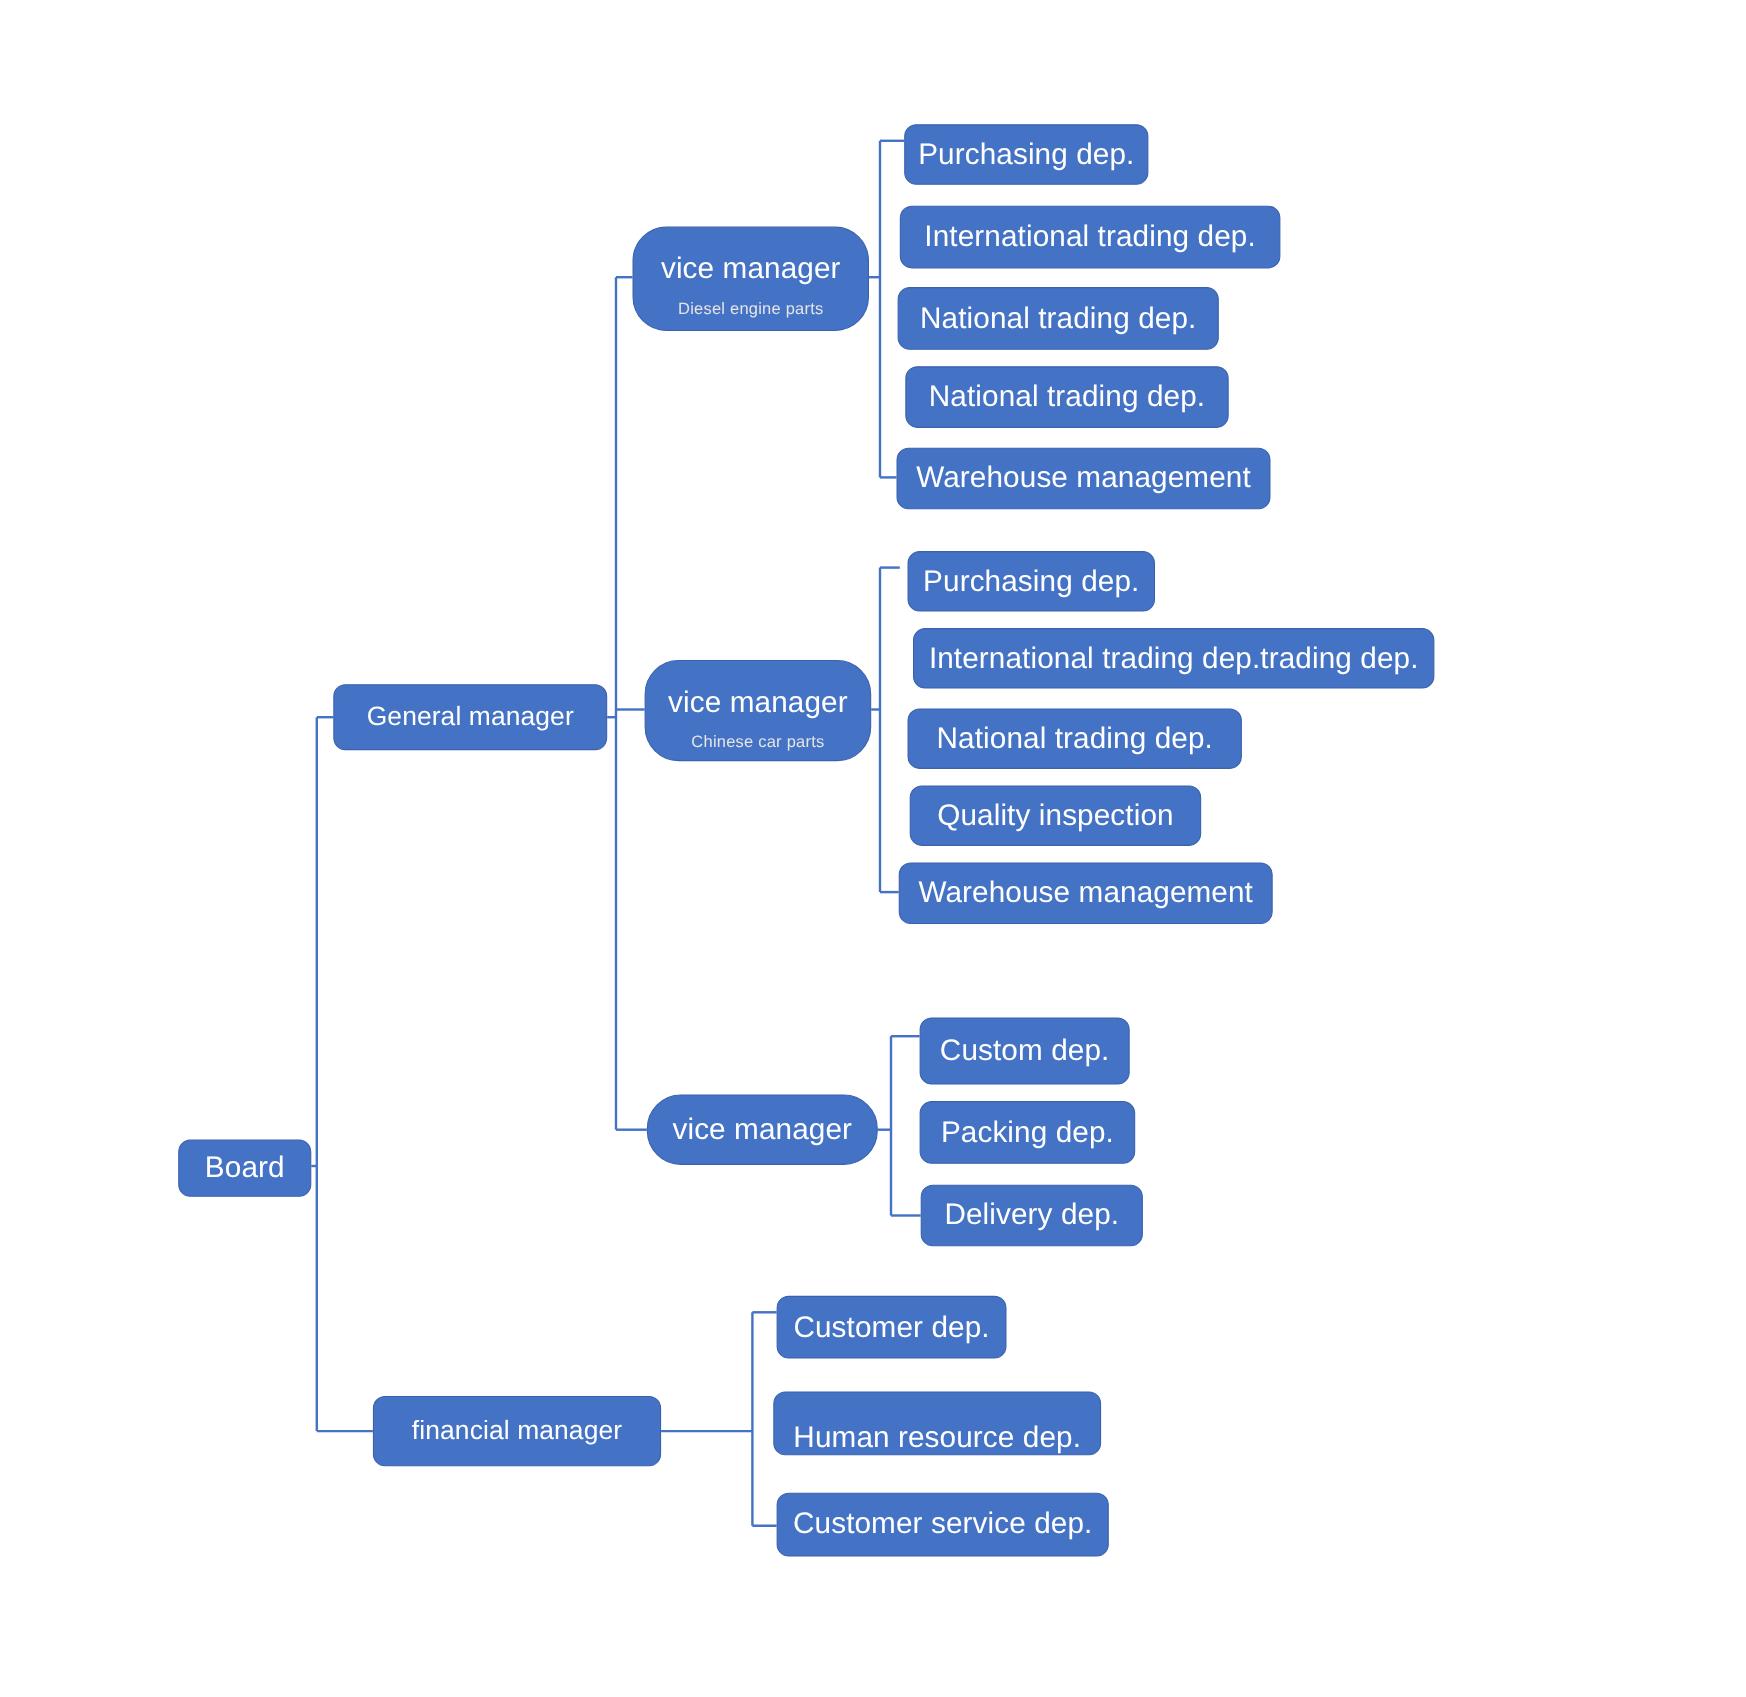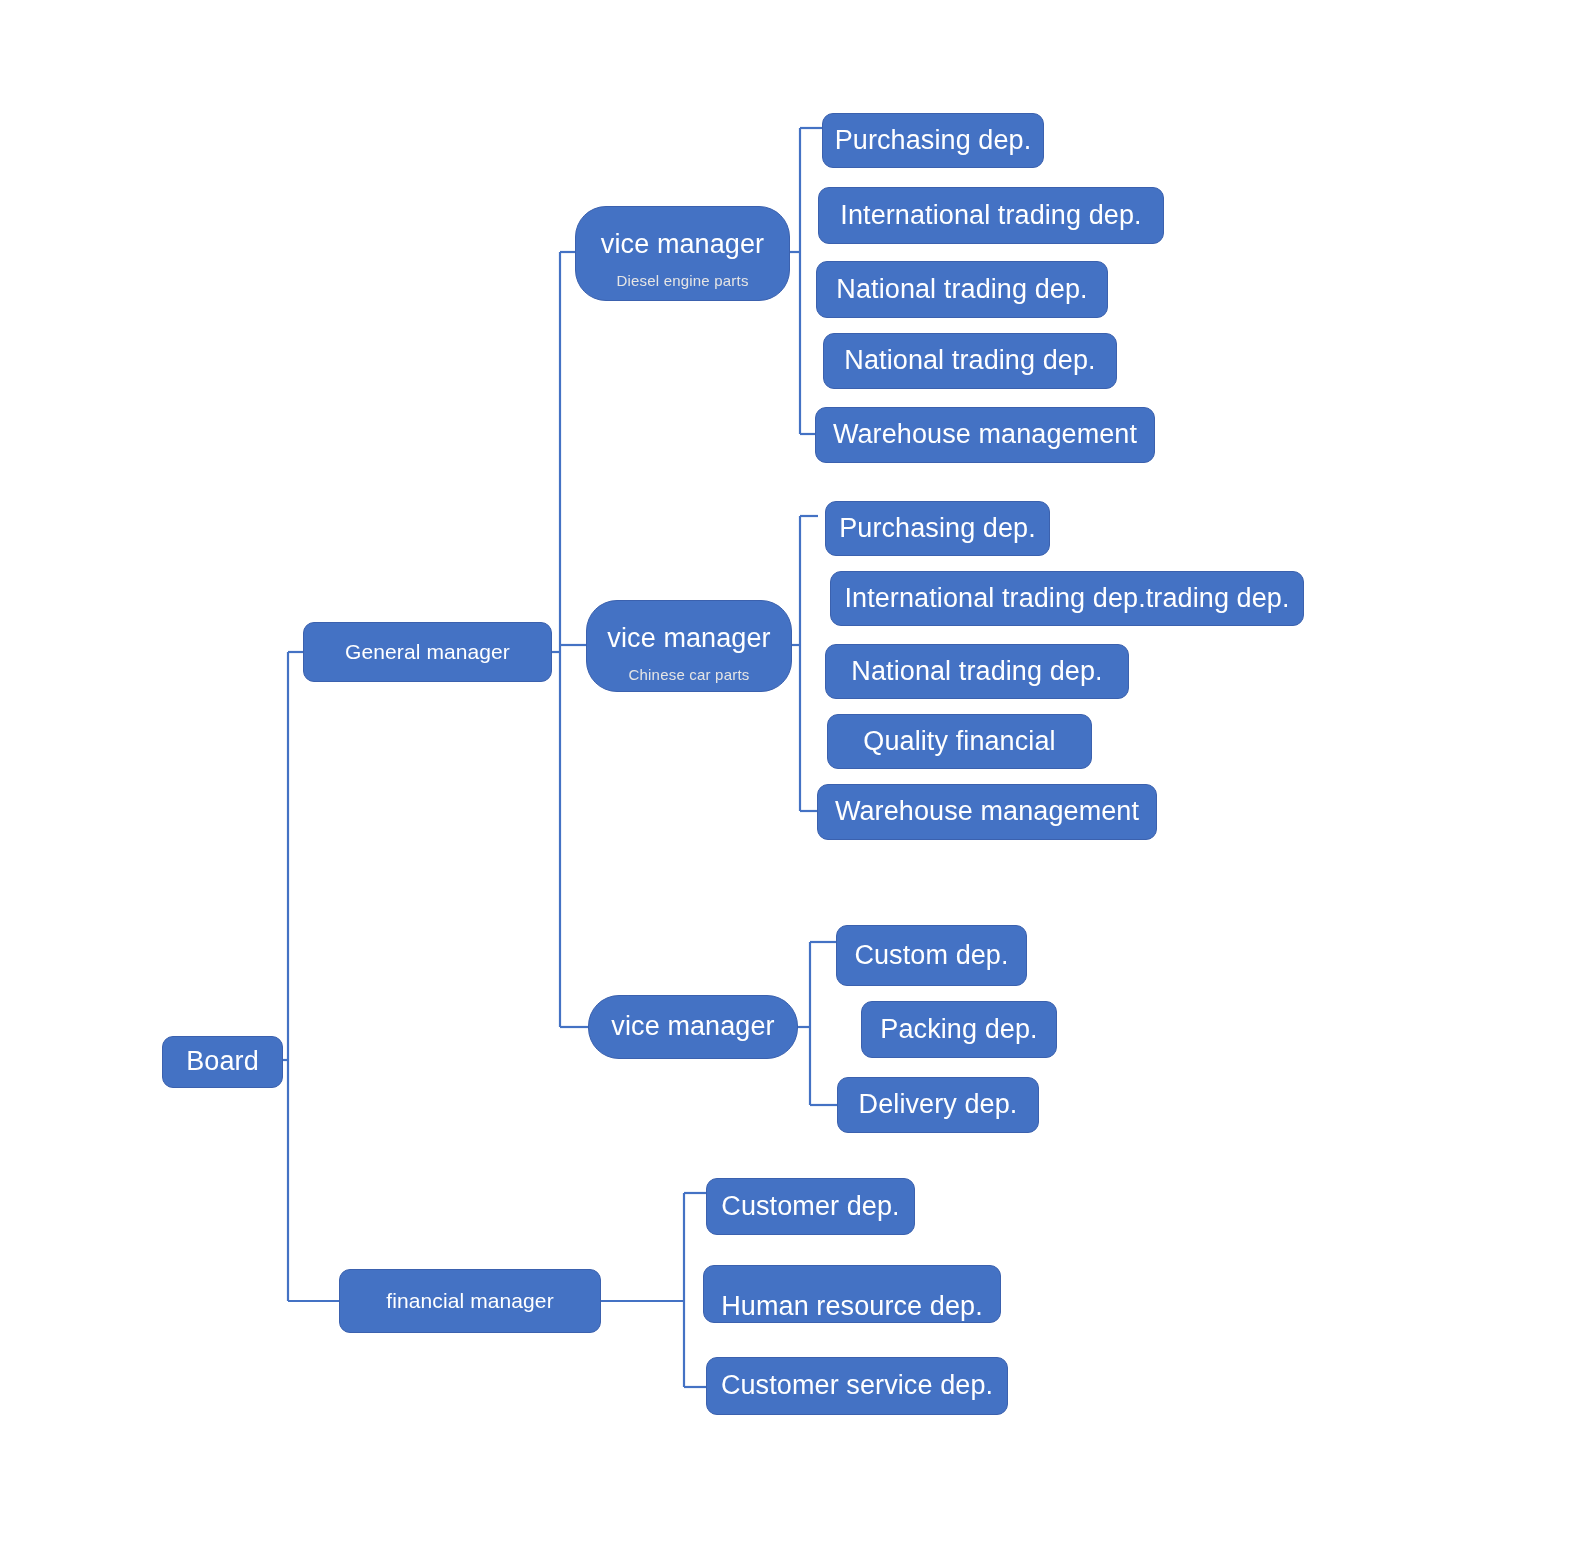--- a/index.html
+++ b/index.html
@@ -52,21 +52,21 @@
     color: #e5e5e5;
     font-size: 15px;
     margin-top: 12px;
     letter-spacing: 0.2px;
   }
   .node.has-sub {
     justify-content: flex-start;
     padding-top: 22px;
   }
   .size-root { font-size: 27px; }
-  .size-mgr  { font-size: 21px; }
+  .size-mgr  { font-size: 24px; }
   .size-vice { font-size: 27px; border-radius: 31px; }
   .size-dep  { font-size: 27px; }
 </style>
 </head>
 <body>
 
 <div id="chart-canvas">
 
   <svg id="connector-layer" viewBox="0 0 1587 1543" xmlns="http://www.w3.org/2000/svg">
     <g fill="none" stroke="#4472C4" stroke-width="2.2" stroke-linecap="butt" stroke-linejoin="round">
@@ -149,30 +149,30 @@
   <div class="node size-dep" style="left:825px; top:501px; width:225px; height:55px;">
     <span class="title">Purchasing dep.</span>
   </div>
   <div class="node size-dep" style="left:820px; top:571px; width:474px; height:55px;margin-left:10px;">
     <span class="title">International trading dep.trading dep.</span>
   </div>
   <div class="node size-dep" style="left:825px; top:644px; width:304px; height:55px;">
     <span class="title">National trading dep.</span>
   </div>
   <div class="node size-dep" style="left:827px; top:714px; width:265px; height:55px;">
-    <span class="title">Quality financial</span>
+    <span class="title">Quality inspection</span>
   </div>
   <div class="node size-dep" style="left:817px; top:784px; width:340px; height:56px;">
     <span class="title">Warehouse management</span>
   </div>
 
   <div class="node size-dep" style="left:836px; top:925px; width:191px; height:61px;">
     <span class="title">Custom dep.</span>
   </div>
-  <div class="node size-dep" style="left:836px; top:1001px; width:196px; height:57px;margin-left:25px;">
+  <div class="node size-dep" style="left:836px; top:1001px; width:196px; height:57px;">
     <span class="title">Packing dep.</span>
   </div>
   <div class="node size-dep" style="left:837px; top:1077px; width:202px; height:56px;">
     <span class="title">Delivery dep.</span>
   </div>
 
   <div class="node size-dep" style="left:706px; top:1178px; width:209px; height:57px;">
     <span class="title">Customer dep.</span>
   </div>
   <div class="node size-dep" style="left:703px; top:1265px; width:298px; height:58px;justify-content:flex-end;">

